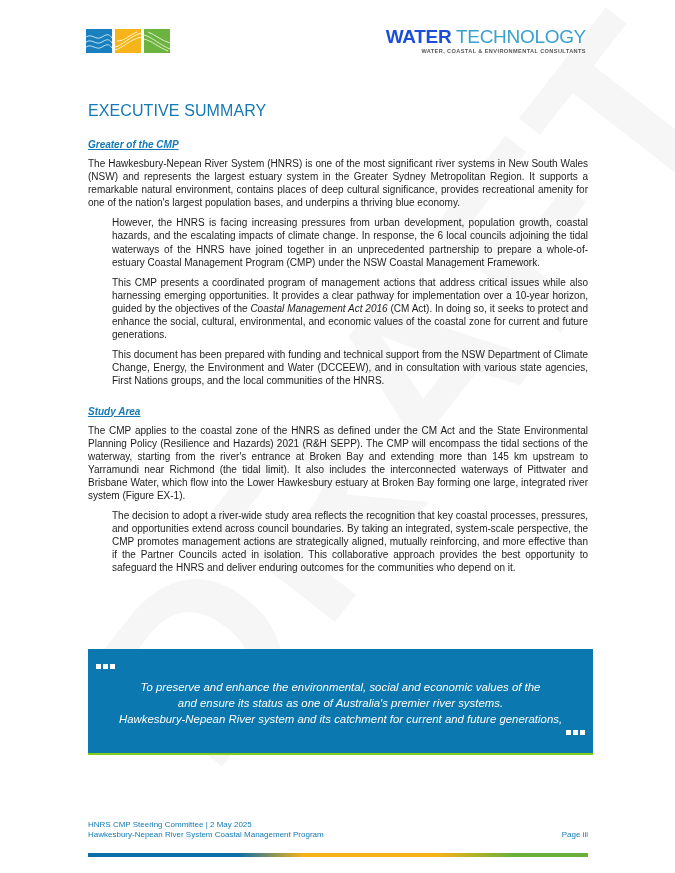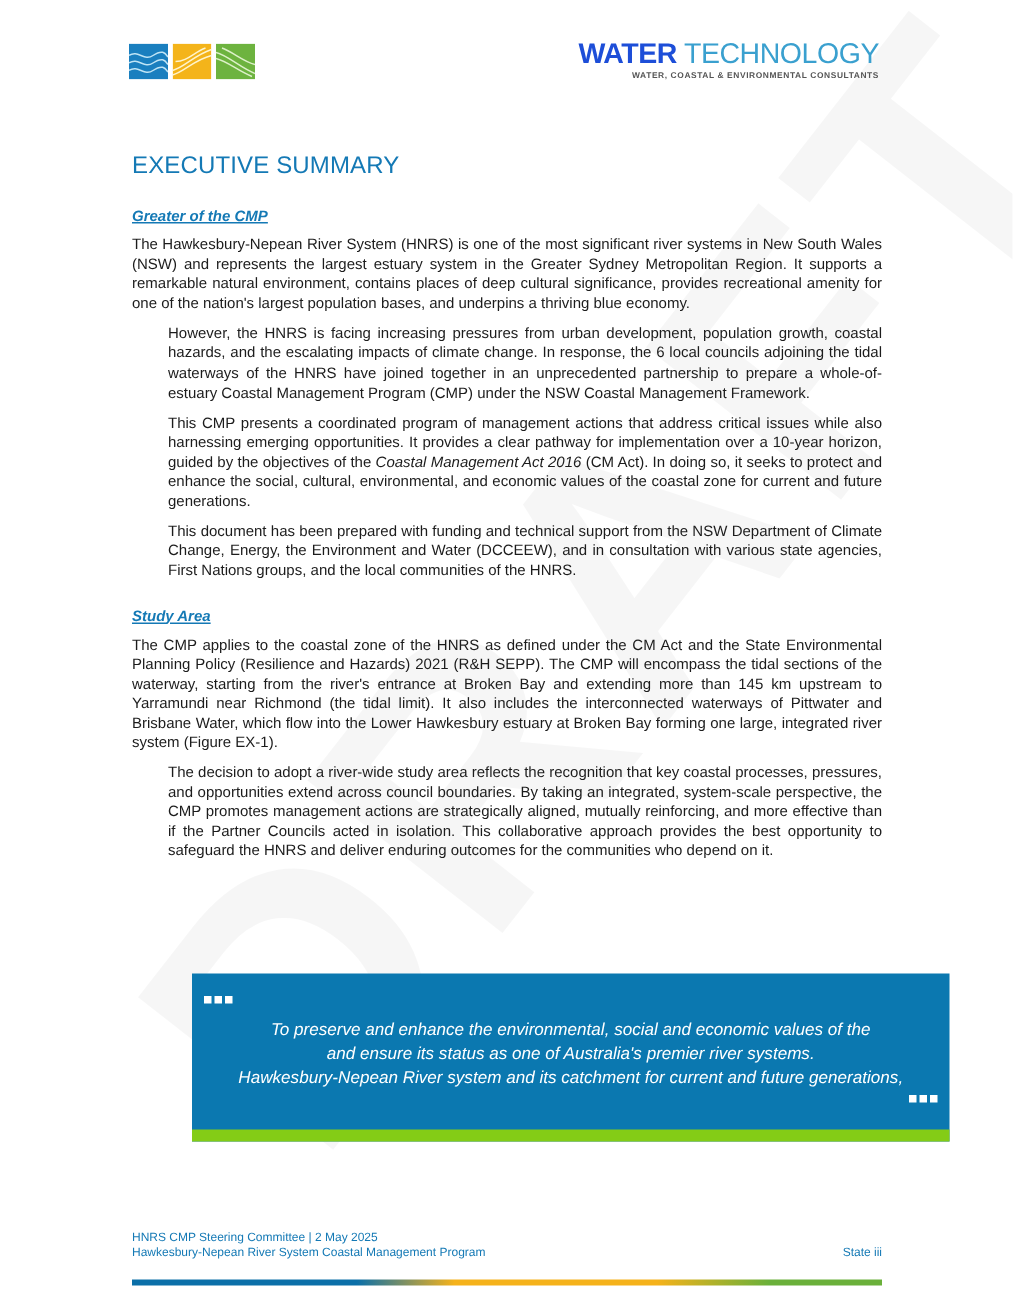--- a/index.html
+++ b/index.html
@@ -17,21 +17,21 @@
     .brand-name span { font-weight: normal; color: #3aa0cf; }
     .brand-tag { font-size: 5.6px; color: #555; letter-spacing: 0.4px; margin-top: 2px; font-weight: bold; }
     .content { position: absolute; left: 88px; top: 102px; width: 500px; z-index: 1; }
     h1 { margin: 0; font-weight: normal; font-size: 16px; color: #1479b5; letter-spacing: 0.1px; }
     h2 { margin: 18px 0 0 0; font-size: 10px; font-weight: bold; font-style: italic;
       color: #1479b5; text-decoration: underline; }
     h2.first { margin-top: 19px; }
     p { margin: 7px 0 0 0; font-size: 10px; line-height: 13.1px; text-align: justify; color: #1c1c1c; }
     p + p { margin-top: 7px; margin-left: 24px; }
     .vision { position: absolute; left: 88px; top: 649px; width: 505px; height: 104px;
-      background: #0b78b0; color: #ffffff; z-index: 1; border-bottom: 8px solid #84cc16; margin-left: 40px; }
+      background: #0b78b0; color: #ffffff; z-index: 1; border-bottom: 2px solid #84cc16; }
     .dots { position: absolute; display: flex; gap: 2px; }
     .dots i { display: block; width: 5px; height: 5px; background: #ffffff; }
     .dots.tl { left: 8px; top: 15px; }
     .dots.br { right: 8px; top: 81px; }
     .vision-text { position: absolute; left: 0; right: 0; top: 30px; text-align: center;
       font-style: italic; font-size: 11.4px; line-height: 16px; padding: 0 8px; }
     .footer { position: absolute; left: 88px; top: 820px; width: 500px; font-size: 8px; color: #1479b5; line-height: 10px; }
     .footer-row { display: flex; justify-content: space-between; }
     .footer-bar { position: absolute; left: 88px; top: 853px; width: 500px; height: 4px;
       background: linear-gradient(to right, #0b6fa8 0%, #0b6fa8 30%, #f5b21b 43%, #f5b21b 70%, #6ab03a 85%, #6ab03a 100%); }
@@ -103,16 +103,16 @@
       <i></i>
       <i></i>
       <i></i>
     </div>
 </div>
 
 <div class="footer">
   <div>HNRS CMP Steering Committee | 2 May 2025</div>
   <div class="footer-row">
     <span>Hawkesbury-Nepean River System Coastal Management Program</span>
-    <span>State iii</span>
+    <span>Page iii</span>
   </div>
 </div>
 <div class="footer-bar"></div>
 
 </body></html>

